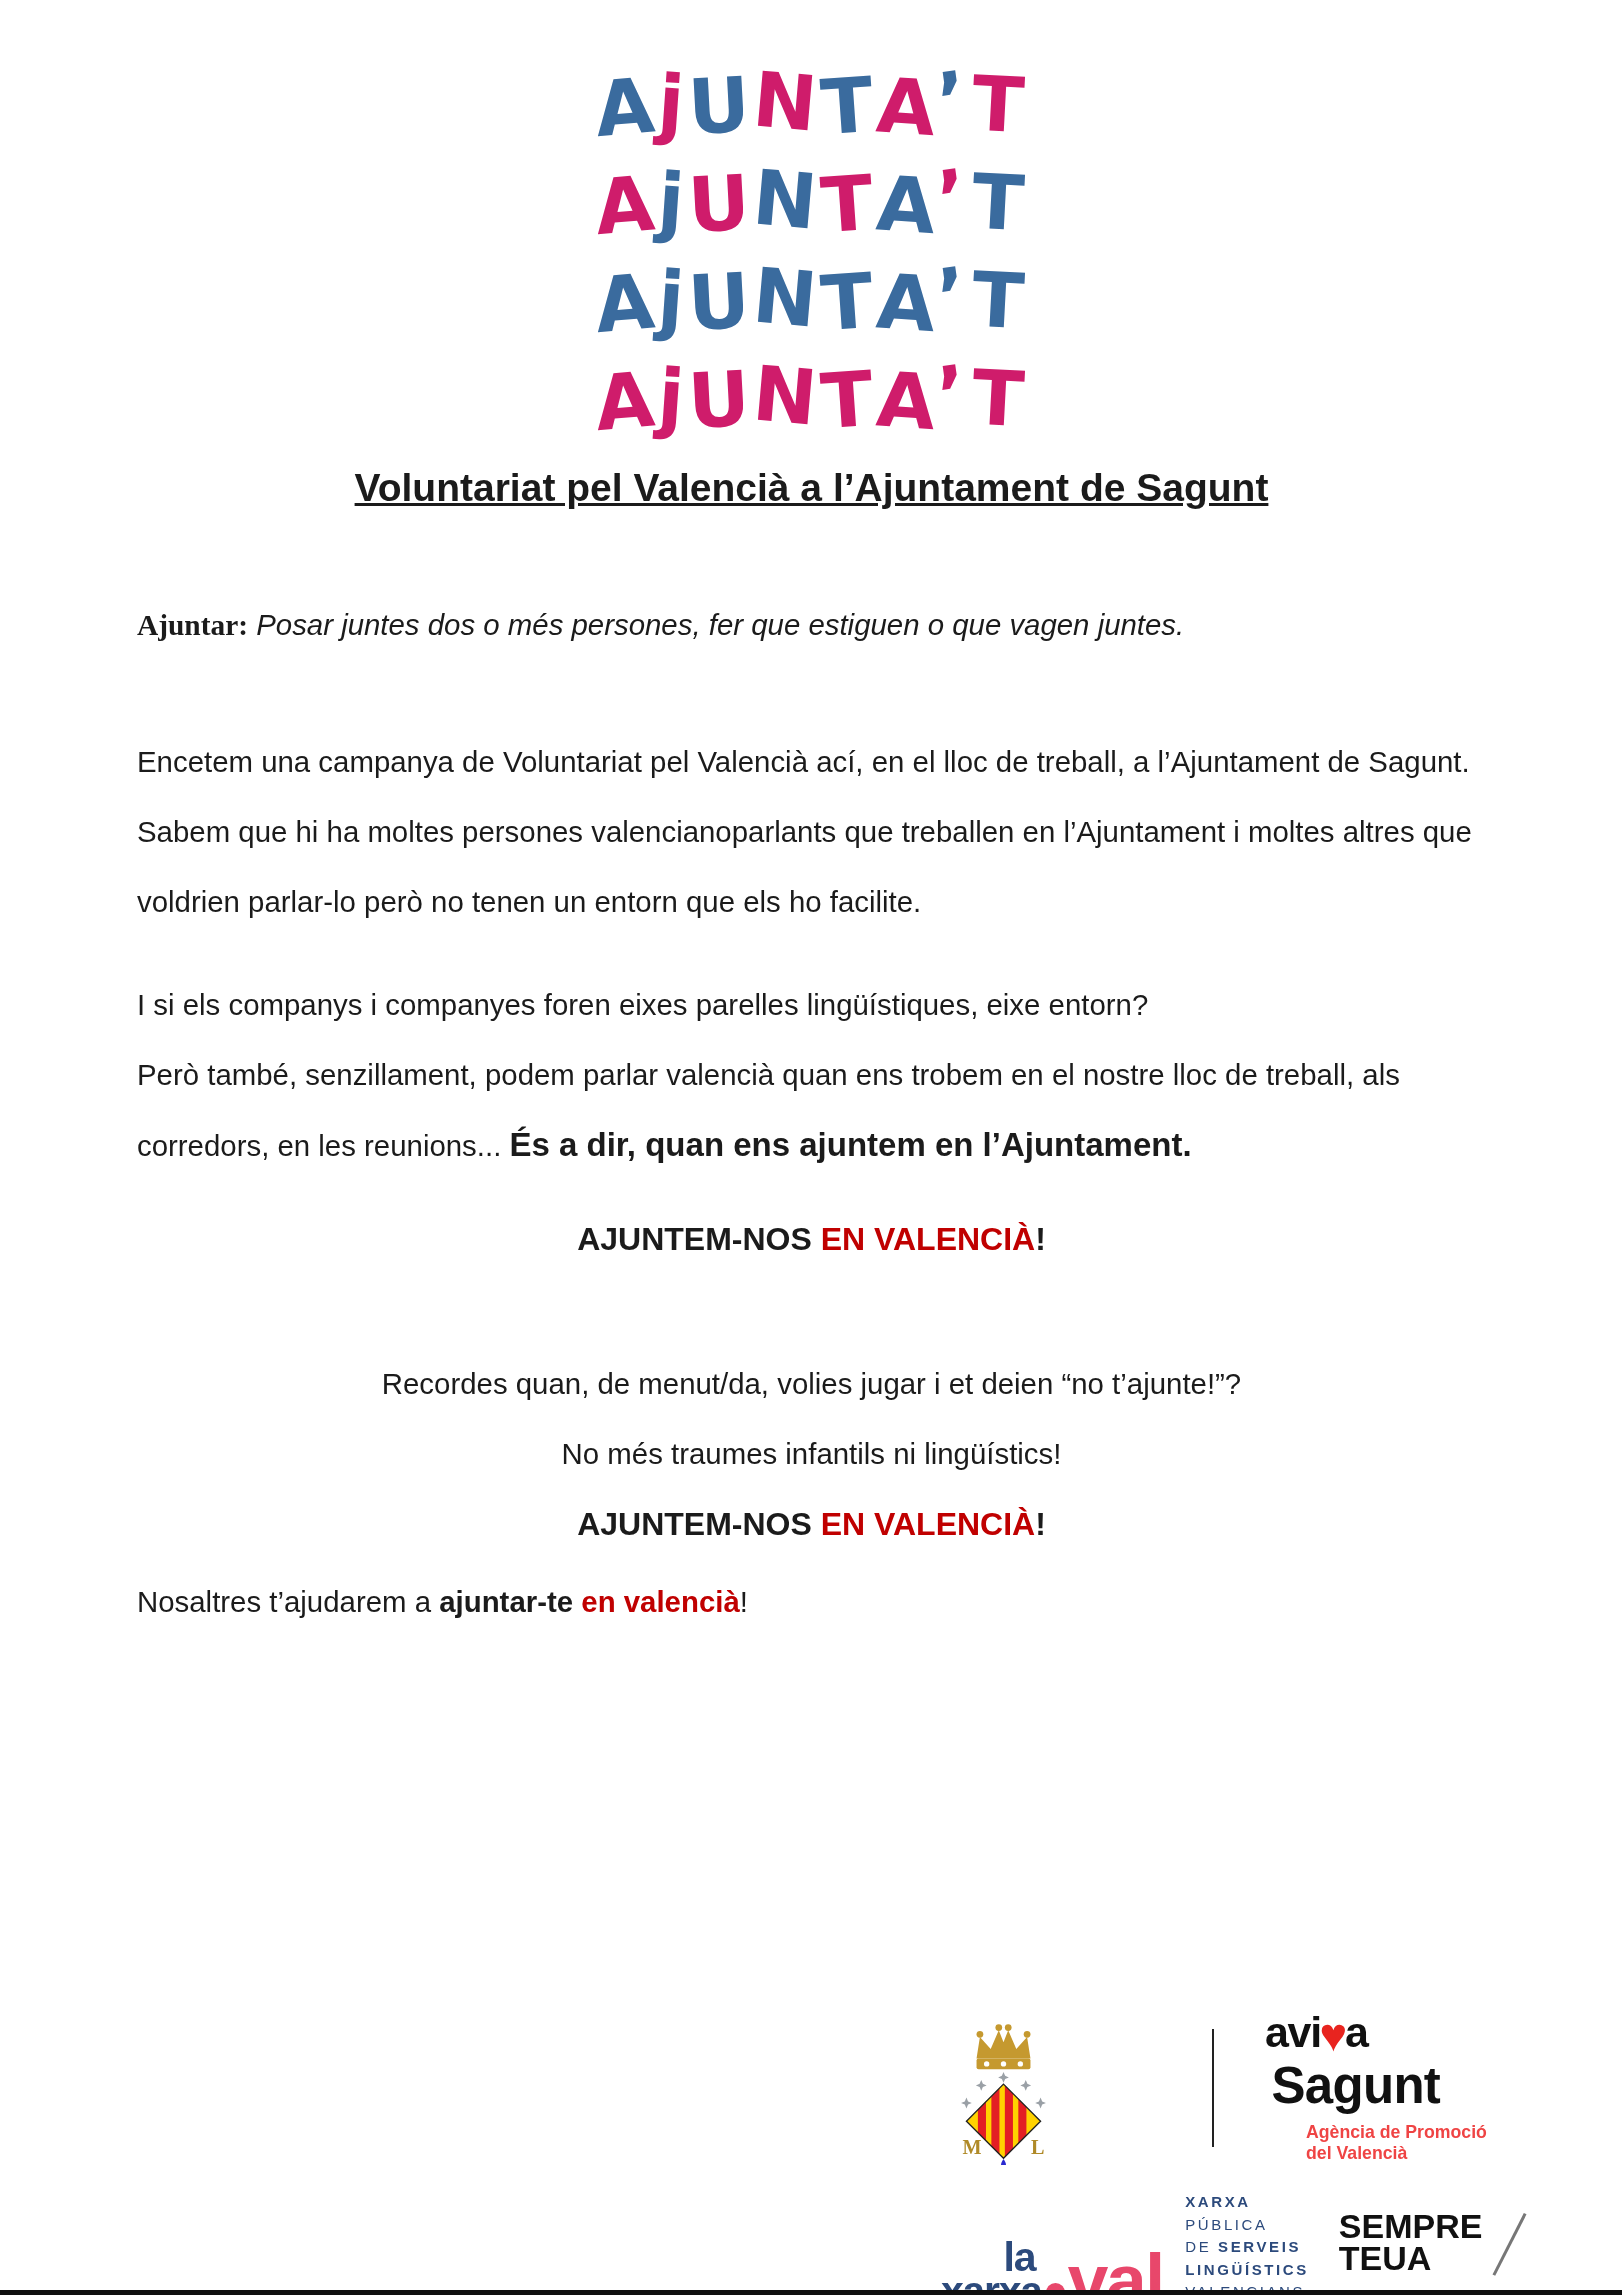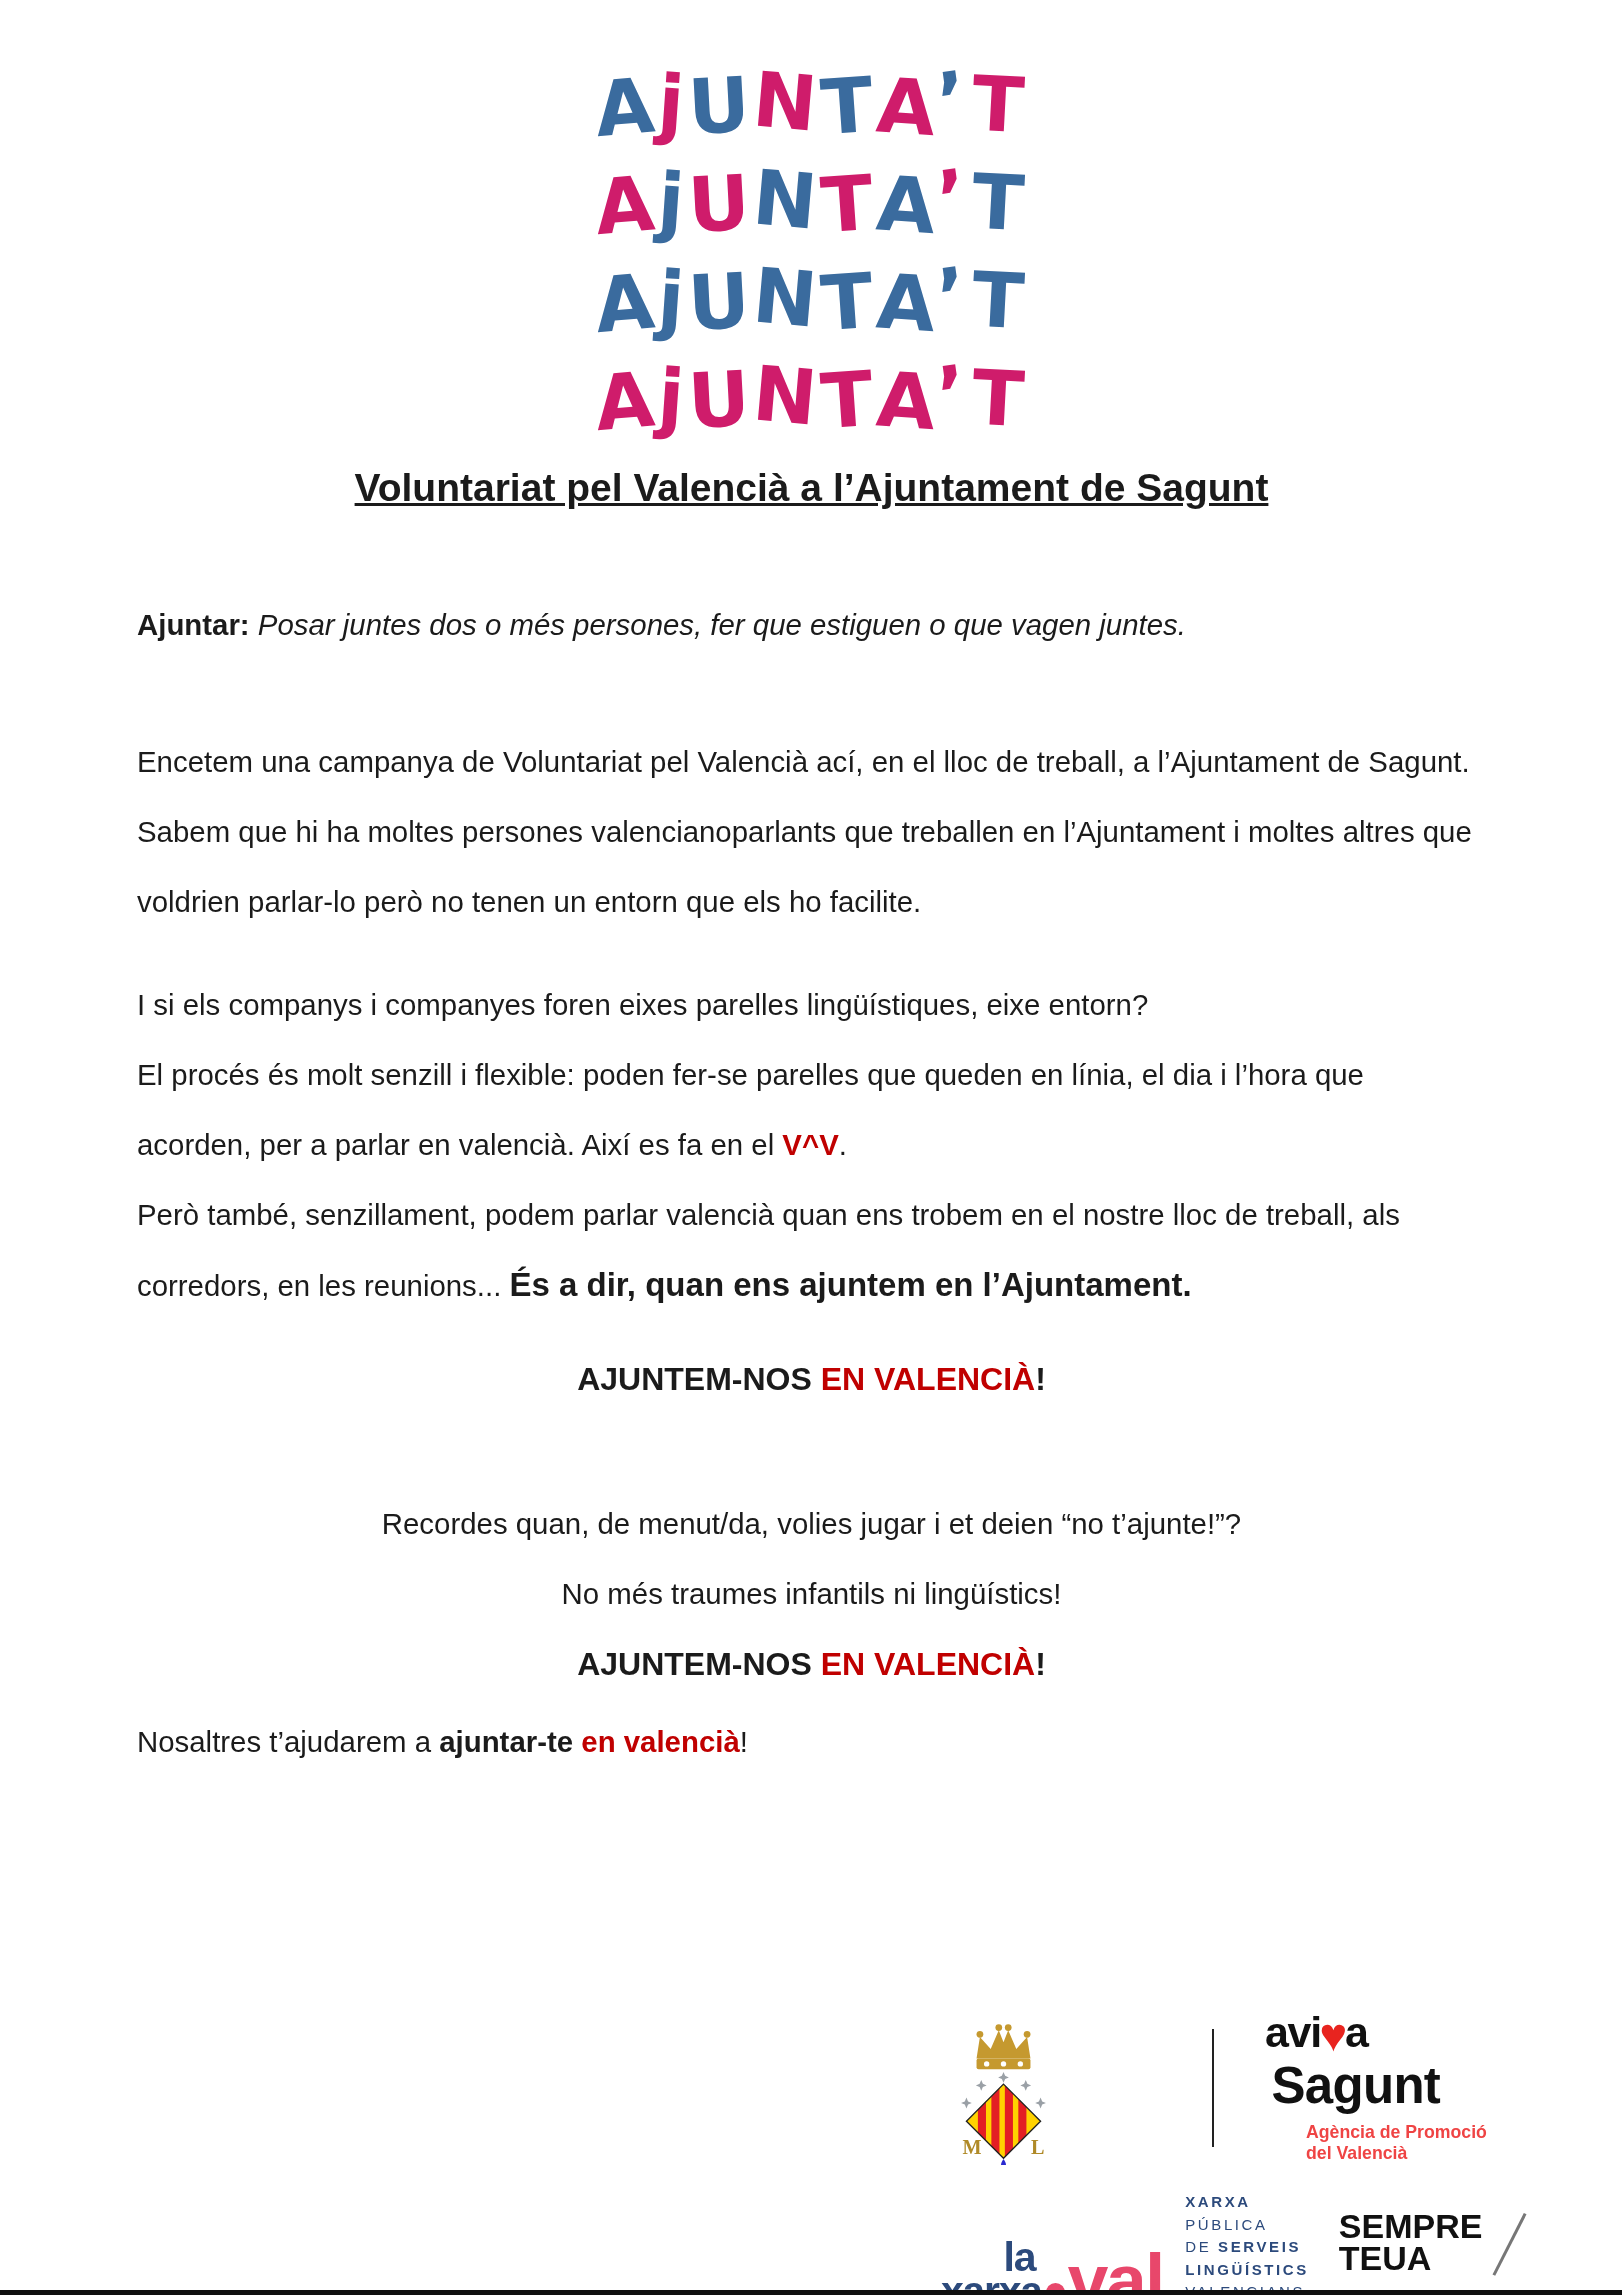--- a/index.html
+++ b/index.html
@@ -21,21 +21,21 @@
   .logo-row span:nth-child(5){ transform:rotate(-4deg) translateY(1.3px); }
   .logo-row span:nth-child(6){ transform:rotate(4deg)  translateY(2.6px); }
   .logo-row span:nth-child(7){ transform:rotate(-8deg) translateY(-5.2px); }
   .logo-row span:nth-child(8){ transform:rotate(3deg); }
   .c-pink { color:var(--pink); }
   .c-blue { color:var(--blue); }
 
   .title { text-align:center; font-size:39px; font-weight:bold; margin:18.3px 0 0 0;text-decoration:underline; }
 
   .def { margin:98px 0 0 0; font-size:29.4px; }
-  .def-term { font-weight:bold; }
+  .def-term { font-weight:bold;font-family:Liberation Serif, serif; }
   .def-text { font-style:italic; }
 
   .body { font-size:29.4px; line-height:70px; margin:0; }
   .p1 { margin-top:85px; }
   .group { margin-top:33px; }
   .group p { margin:0; }
   .red  { color:var(--red); }
   .bold { font-weight:bold; }
   .emph { font-weight:bold; font-size:33px; }
 
@@ -88,21 +88,20 @@
     <h1 class="title">Voluntariat pel Valencià a l’Ajuntament de Sagunt</h1>
 
     <p class="def">
       <span class="def-term">Ajuntar:</span><span class="def-text"> Posar juntes dos o més persones, fer que estiguen o que vagen juntes.</span>
     </p>
 
     <p class="body p1">Encetem una campanya de Voluntariat pel Valencià ací, en el lloc de treball, a l’Ajuntament de Sagunt. Sabem que hi ha moltes persones valencianoparlants que treballen en l’Ajuntament i moltes altres que voldrien parlar-lo però no tenen un entorn que els ho facilite.</p>
 
     <div class="group">
       <p class="body">I si els companys i companyes foren eixes parelles lingüístiques, eixe entorn?</p>
-      <p class="body"><span>El procés és molt senzill i flexible: poden fer-se parelles que queden en línia, el dia i l’hora que acorden, per a parlar en valencià. Així es fa en el </span><span class="red bold">V^V</span><span>.</span></p>
       <p class="body"><span>Però també, senzillament, podem parlar valencià quan ens trobem en el nostre lloc de treball, als corredors, en les reunions... </span><span class="emph">És a dir, quan ens ajuntem en l’Ajuntament.</span></p>
     </div>
 
     <p class="slogan"><span>AJUNTEM-NOS </span><span class="red">EN VALENCIÀ</span><span>!</span></p>
 
     <div class="center-block">
       <p>Recordes quan, de menut/da, volies jugar i et deien “no t’ajunte!”?</p>
       <p>No més traumes infantils ni lingüístics!</p>
       <p class="slogan2"><span>AJUNTEM-NOS </span><span class="red">EN VALENCIÀ</span><span>!</span></p>
     </div>

